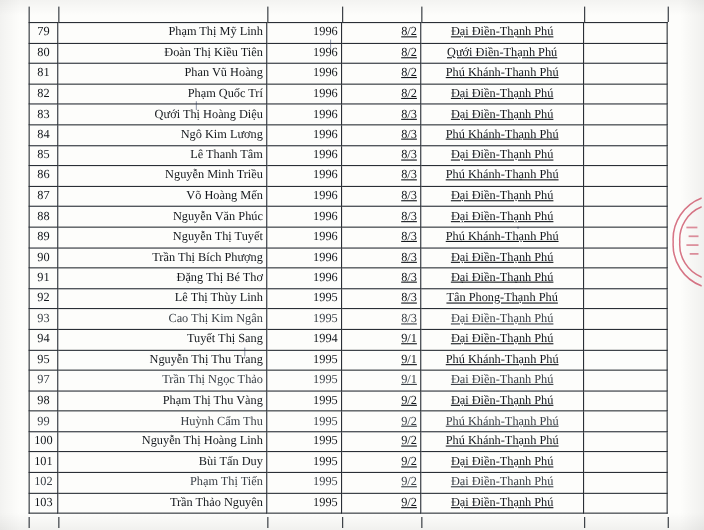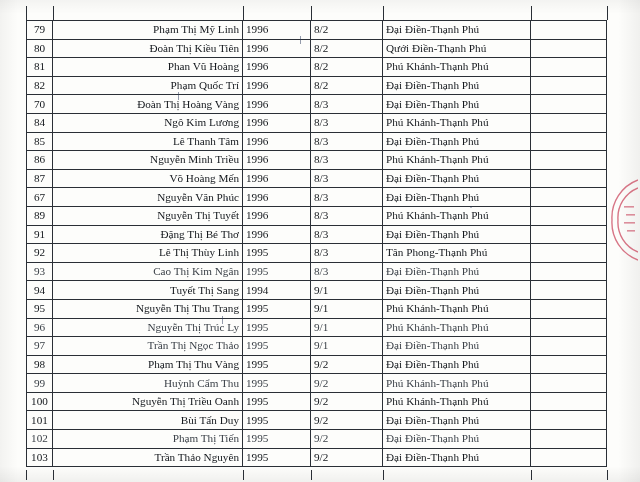--- a/index.html
+++ b/index.html
@@ -57,23 +57,23 @@
   }
   col.c-stt  { width: 26px; }
   col.c-name { width: 190px; }
   col.c-year { width: 68px; }
   col.c-cls  { width: 72px; }
   col.c-addr { width: 148px; }
   col.c-note { width: 76px; }
 
   td.stt   { text-align: center; font-size: 11px; }
   td.name  { text-align: right; padding-left: 5px; }
-  td.year  { text-align: left; }
-  td.cls   { text-align: left; }
-  td.addr  { text-align: left; padding-left: 6px; }
+  td.year  { text-align: right; }
+  td.cls   { text-align: right; text-decoration: underline; }
+  td.addr  { text-align: center; padding-left: 6px; text-decoration: underline; }
   td.note  { }
 
   
   tr.light td { color: #3b4148; }
 
   
   #top-stub {
     position: absolute;
     left: 26px;
     top: 6px;
@@ -198,22 +198,22 @@
           </tr>
           <tr>
             <td class="stt">82</td>
             <td class="name">Phạm Quốc Trí</td>
             <td class="year">1996</td>
             <td class="cls">8/2</td>
             <td class="addr">Đại Điền-Thạnh Phú</td>
             <td class="note"></td>
           </tr>
           <tr>
-            <td class="stt">70</td>
-            <td class="name">Đoàn Thị Hoàng Vàng</td>
+            <td class="stt">83</td>
+            <td class="name">Qưới Thị Hoàng Diệu</td>
             <td class="year">1996</td>
             <td class="cls">8/3</td>
             <td class="addr">Đại Điền-Thạnh Phú</td>
             <td class="note"></td>
           </tr>
           <tr>
             <td class="stt">84</td>
             <td class="name">Ngô Kim Lương</td>
             <td class="year">1996</td>
             <td class="cls">8/3</td>
@@ -238,33 +238,41 @@
           </tr>
           <tr>
             <td class="stt">87</td>
             <td class="name">Võ Hoàng Mến</td>
             <td class="year">1996</td>
             <td class="cls">8/3</td>
             <td class="addr">Đại Điền-Thạnh Phú</td>
             <td class="note"></td>
           </tr>
           <tr>
-            <td class="stt">67</td>
+            <td class="stt">88</td>
             <td class="name">Nguyễn Văn Phúc</td>
             <td class="year">1996</td>
             <td class="cls">8/3</td>
             <td class="addr">Đại Điền-Thạnh Phú</td>
             <td class="note"></td>
           </tr>
           <tr>
             <td class="stt">89</td>
             <td class="name">Nguyễn Thị Tuyết</td>
             <td class="year">1996</td>
             <td class="cls">8/3</td>
             <td class="addr">Phú Khánh-Thạnh Phú</td>
+            <td class="note"></td>
+          </tr>
+          <tr>
+            <td class="stt">90</td>
+            <td class="name">Trần Thị Bích Phượng</td>
+            <td class="year">1996</td>
+            <td class="cls">8/3</td>
+            <td class="addr">Đại Điền-Thạnh Phú</td>
             <td class="note"></td>
           </tr>
           <tr>
             <td class="stt">91</td>
             <td class="name">Đặng Thị Bé Thơ</td>
             <td class="year">1996</td>
             <td class="cls">8/3</td>
             <td class="addr">Đại Điền-Thạnh Phú</td>
             <td class="note"></td>
           </tr>
@@ -294,28 +302,20 @@
           </tr>
           <tr>
             <td class="stt">95</td>
             <td class="name">Nguyễn Thị Thu Trang</td>
             <td class="year">1995</td>
             <td class="cls">9/1</td>
             <td class="addr">Phú Khánh-Thạnh Phú</td>
             <td class="note"></td>
           </tr>
           <tr class="light">
-            <td class="stt">96</td>
-            <td class="name">Nguyễn Thị Trúc Ly</td>
-            <td class="year">1995</td>
-            <td class="cls">9/1</td>
-            <td class="addr">Phú Khánh-Thạnh Phú</td>
-            <td class="note"></td>
-          </tr>
-          <tr class="light">
             <td class="stt">97</td>
             <td class="name">Trần Thị Ngọc Thảo</td>
             <td class="year">1995</td>
             <td class="cls">9/1</td>
             <td class="addr">Đại Điền-Thạnh Phú</td>
             <td class="note"></td>
           </tr>
           <tr>
             <td class="stt">98</td>
             <td class="name">Phạm Thị Thu Vàng</td>
@@ -327,21 +327,21 @@
           <tr class="light">
             <td class="stt">99</td>
             <td class="name">Huỳnh Cẩm Thu</td>
             <td class="year">1995</td>
             <td class="cls">9/2</td>
             <td class="addr">Phú Khánh-Thạnh Phú</td>
             <td class="note"></td>
           </tr>
           <tr>
             <td class="stt">100</td>
-            <td class="name">Nguyễn Thị Triều Oanh</td>
+            <td class="name">Nguyễn Thị Hoàng Linh</td>
             <td class="year">1995</td>
             <td class="cls">9/2</td>
             <td class="addr">Phú Khánh-Thạnh Phú</td>
             <td class="note"></td>
           </tr>
           <tr>
             <td class="stt">101</td>
             <td class="name">Bùi Tấn Duy</td>
             <td class="year">1995</td>
             <td class="cls">9/2</td>

